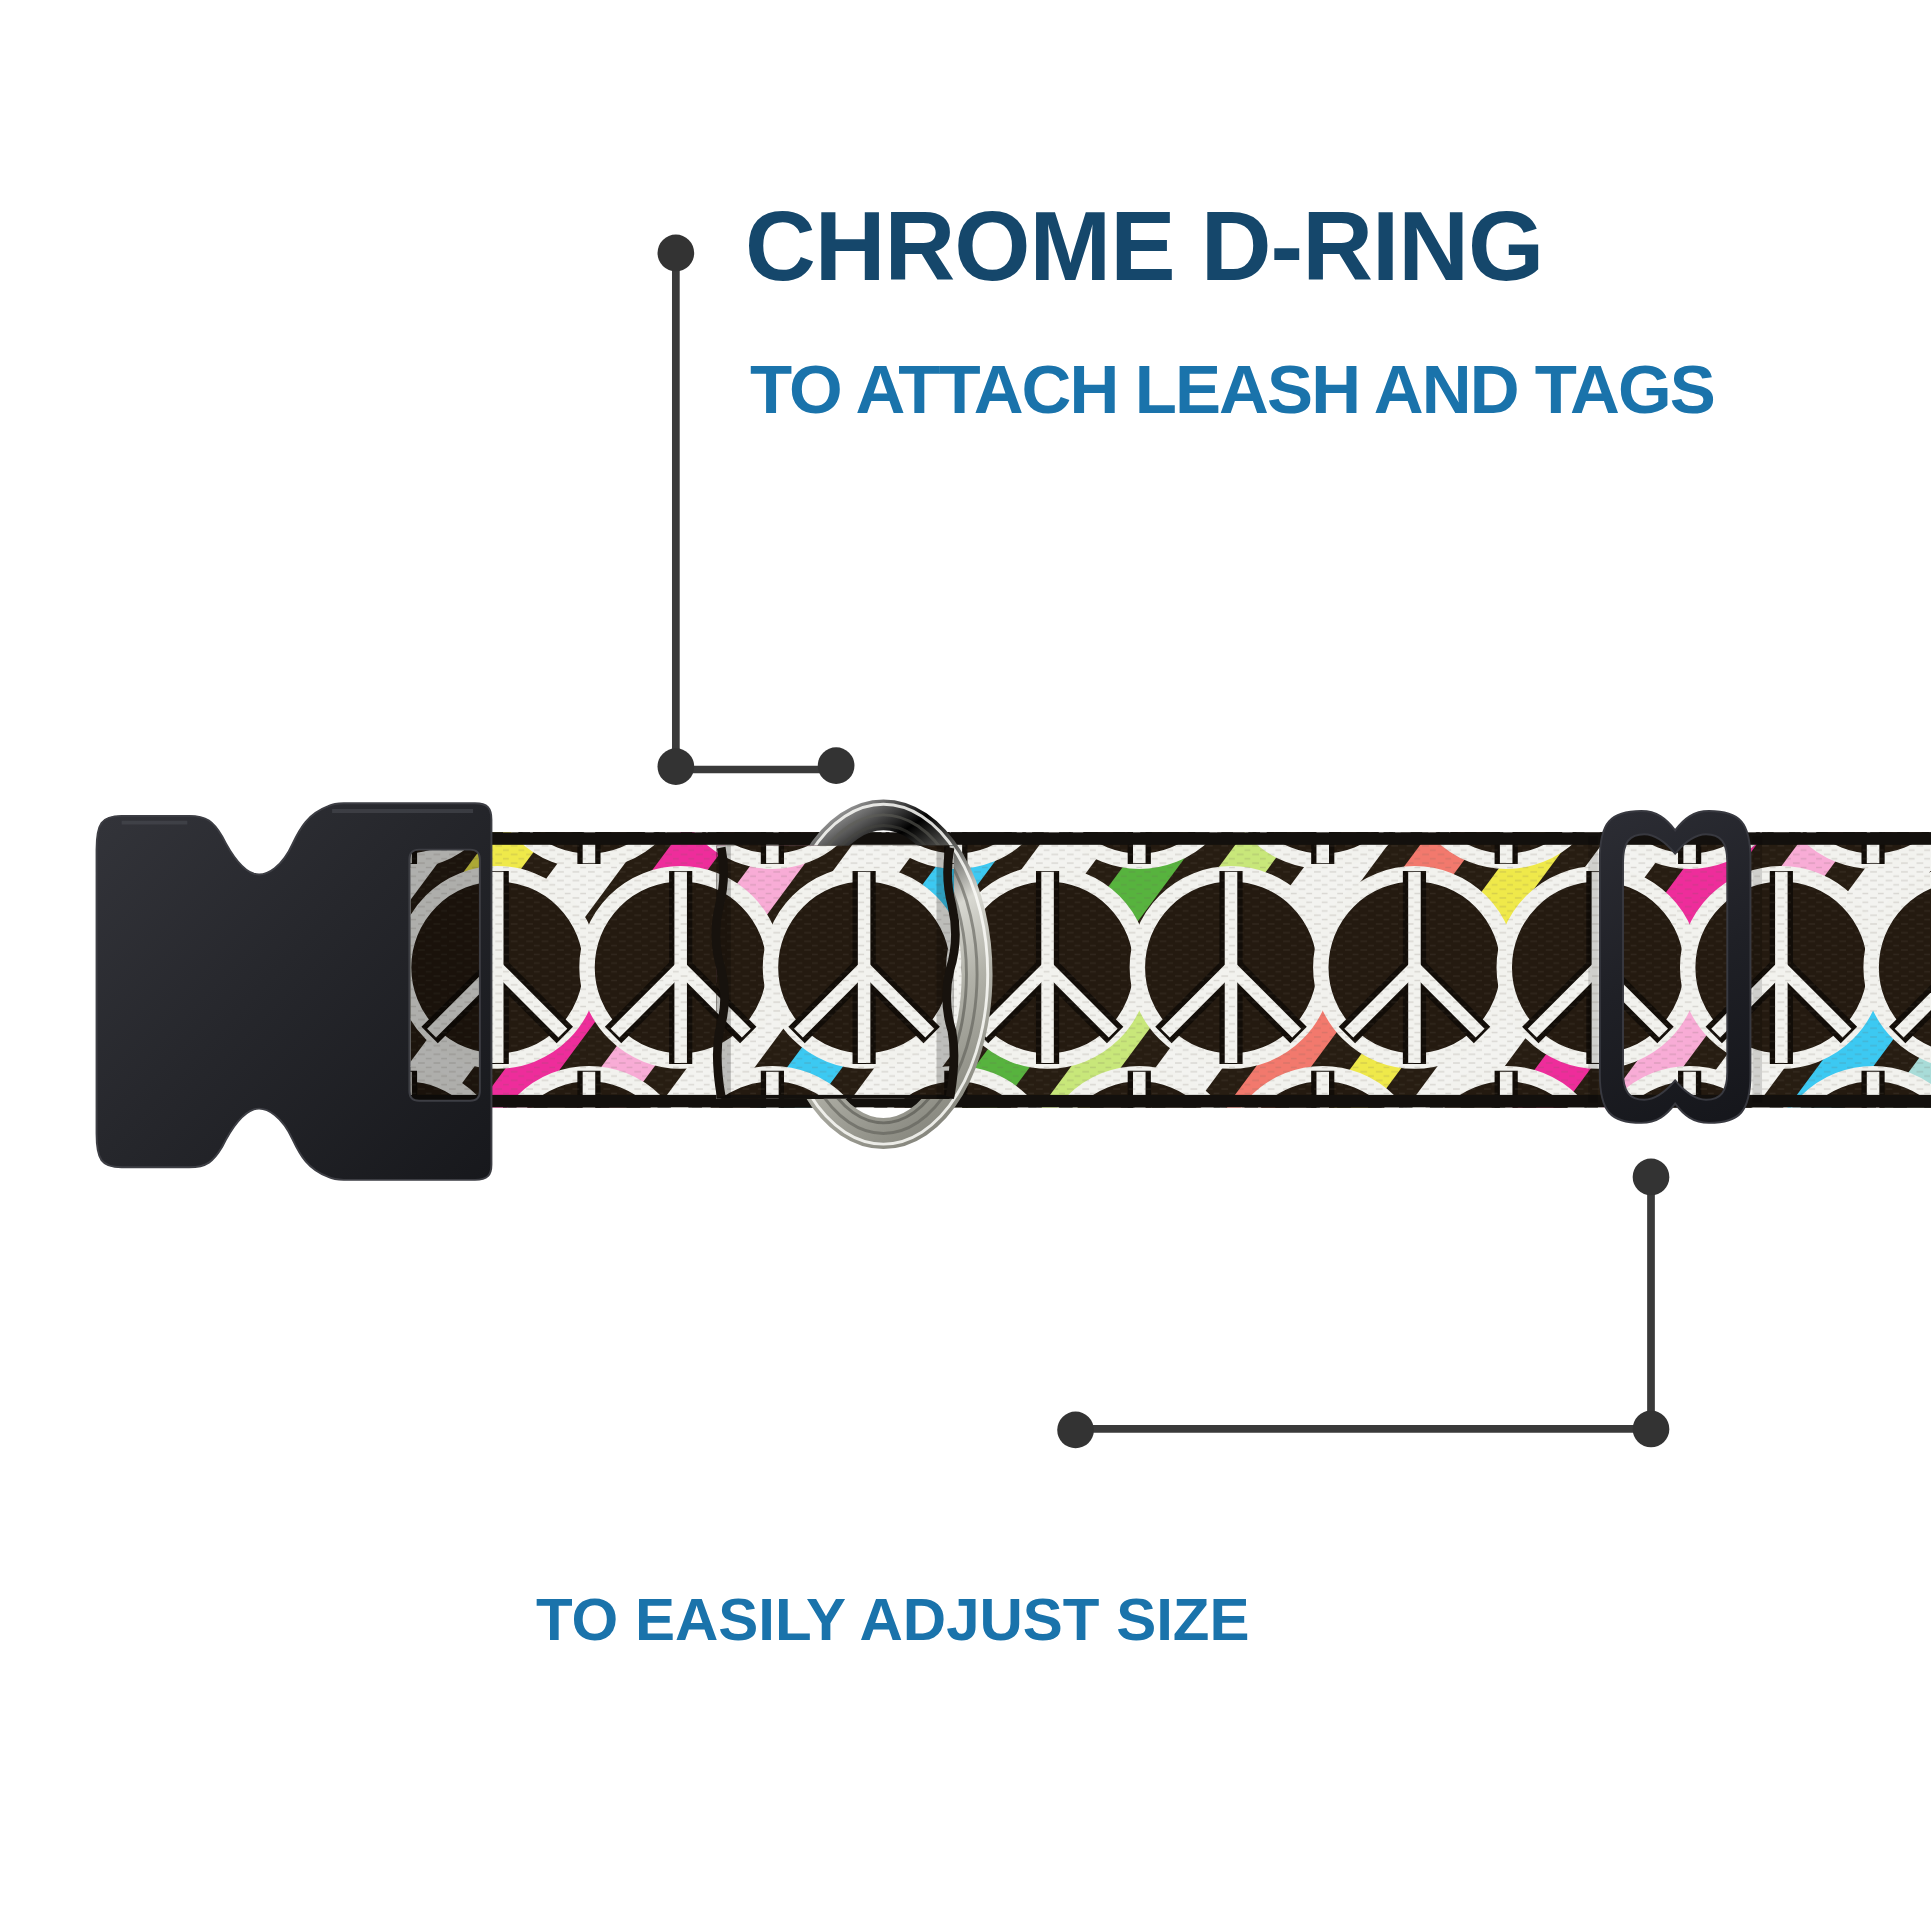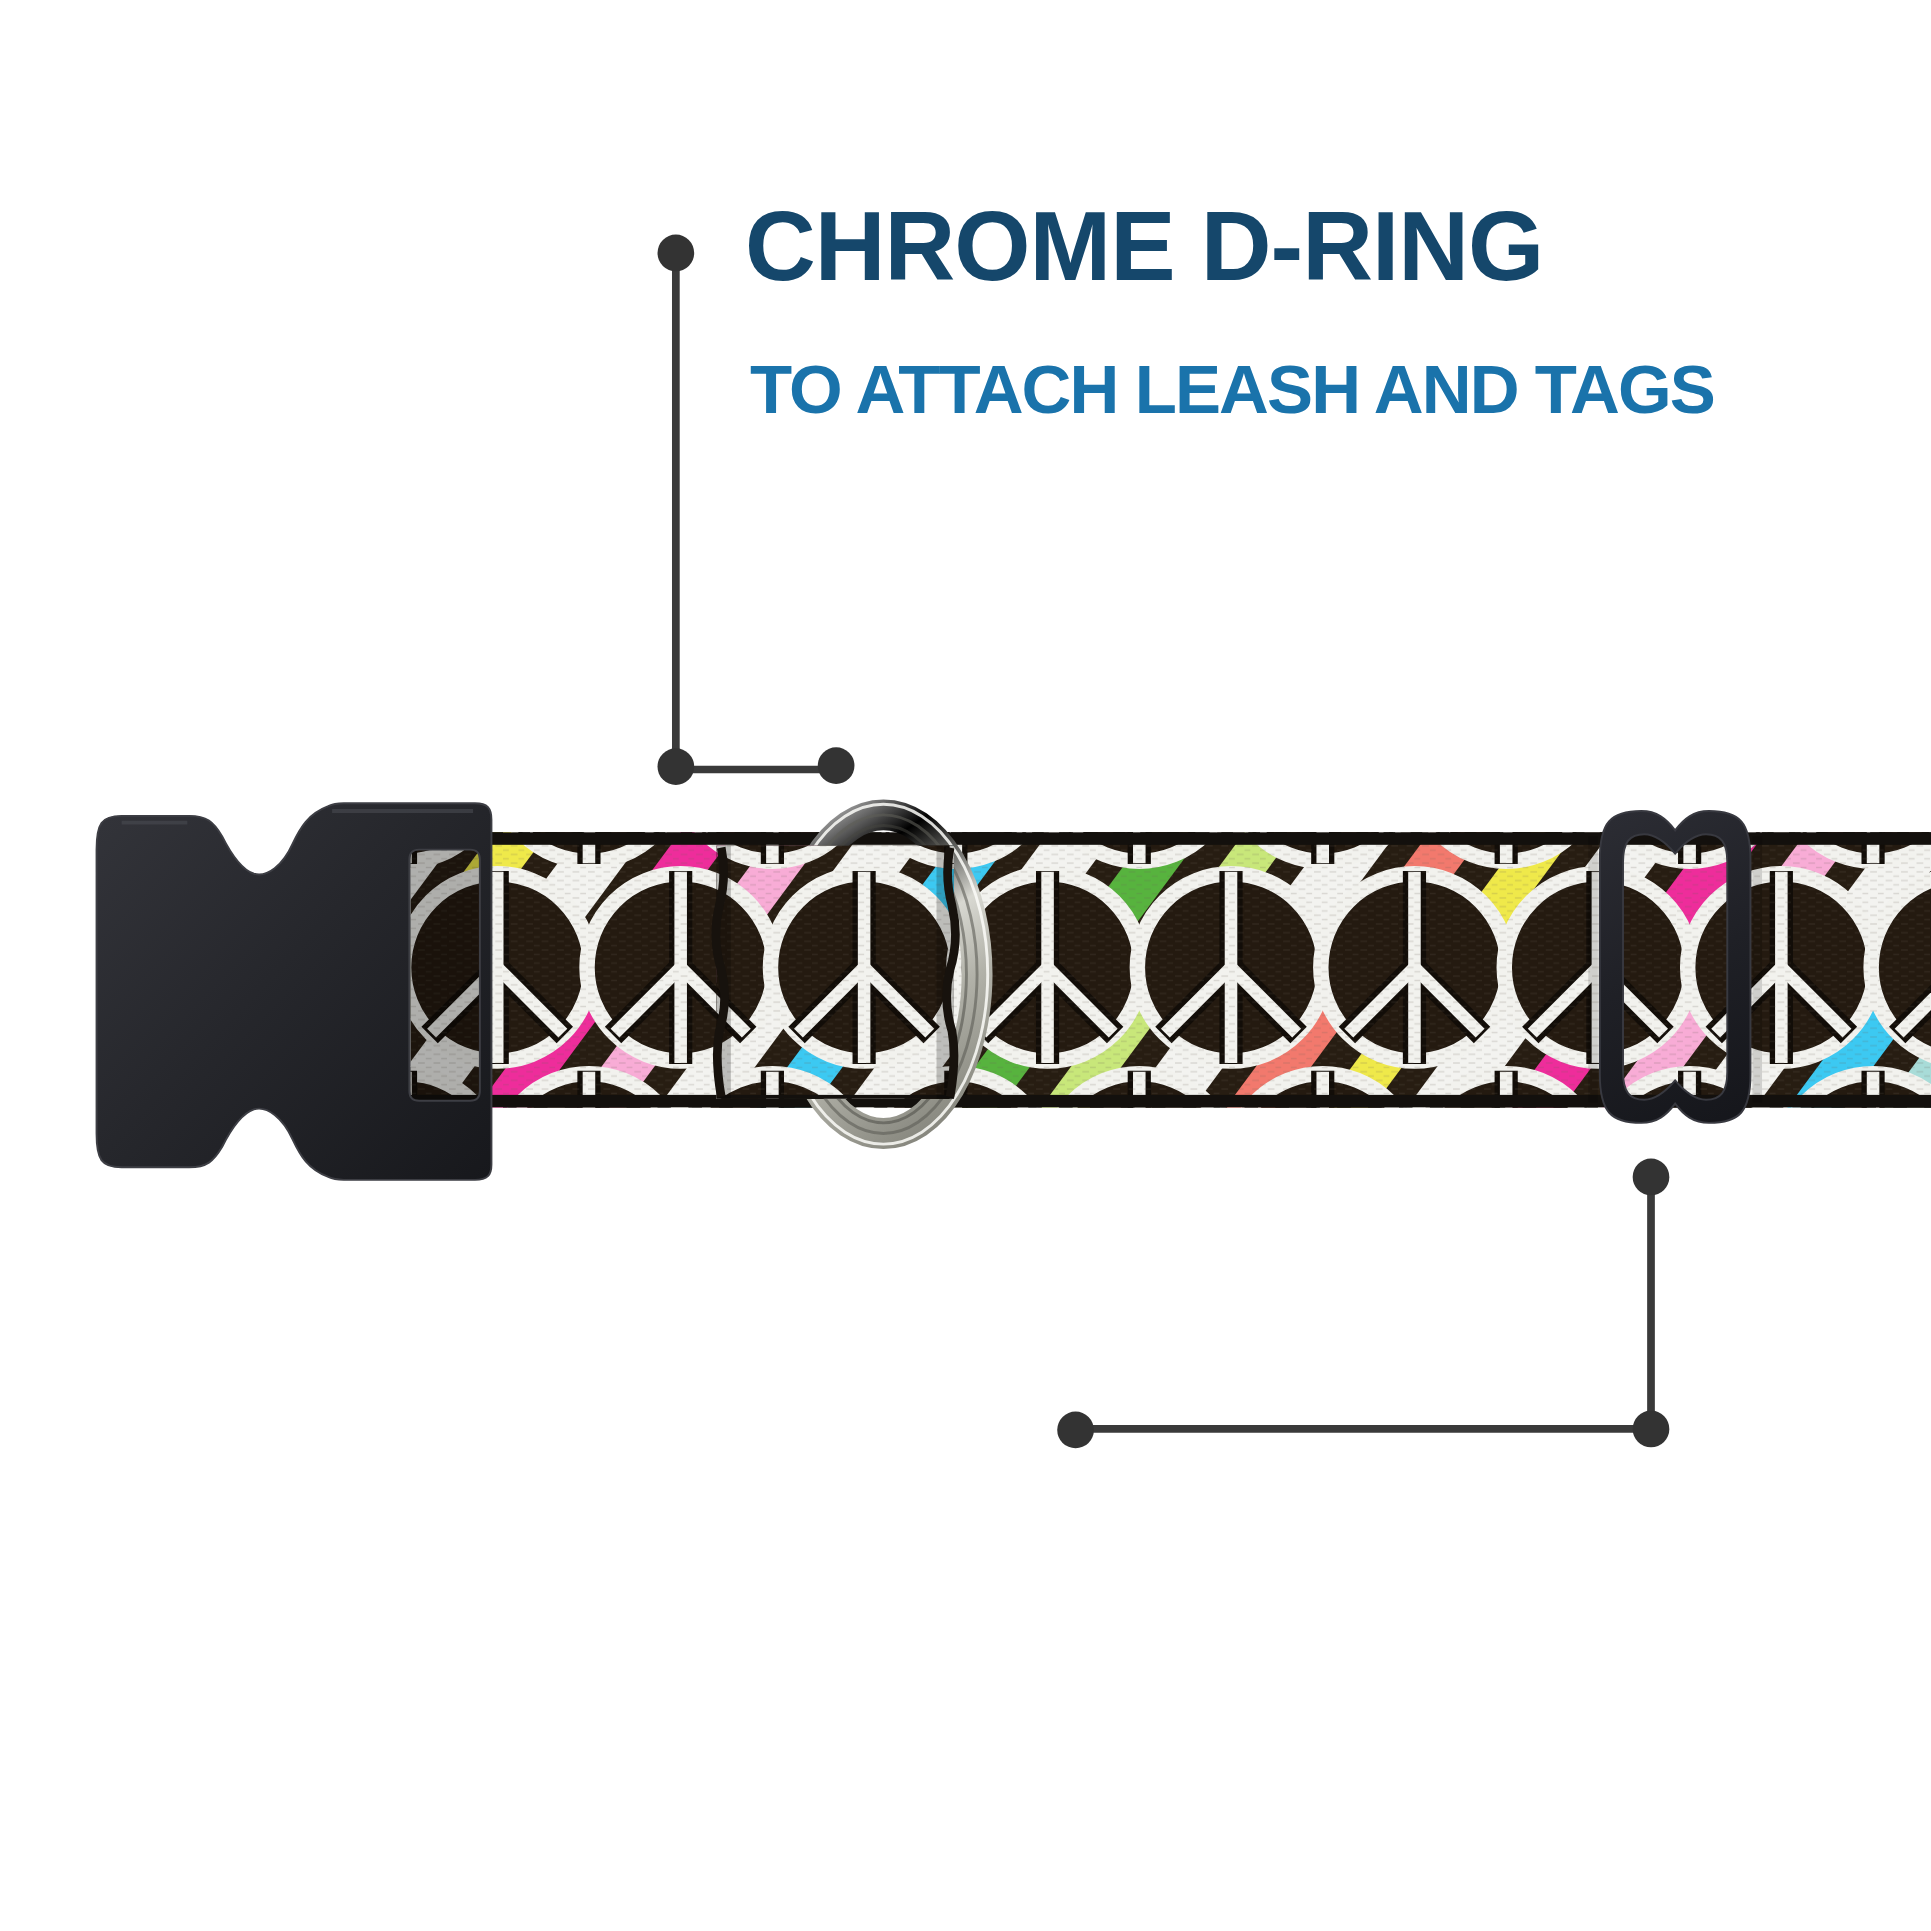--- a/index.html
+++ b/index.html
@@ -227,15 +227,16 @@
     <g fill="#333333">
       <circle cx="1710" cy="1219" r="19"></circle>
       <circle cx="1710" cy="1480" r="19"></circle>
       <circle cx="1114" cy="1481" r="19"></circle>
     </g>
   </svg>
 
   <div id="dring-title" class="callout-title">CHROME D-RING</div>
   <div id="dring-sub" class="callout-sub">TO ATTACH LEASH AND TAGS</div>
 
+  <div id="loop-sub" class="callout-sub">TO EASILY ADJUST SIZE</div>
 
 </div>
 
 
 </body></html>

